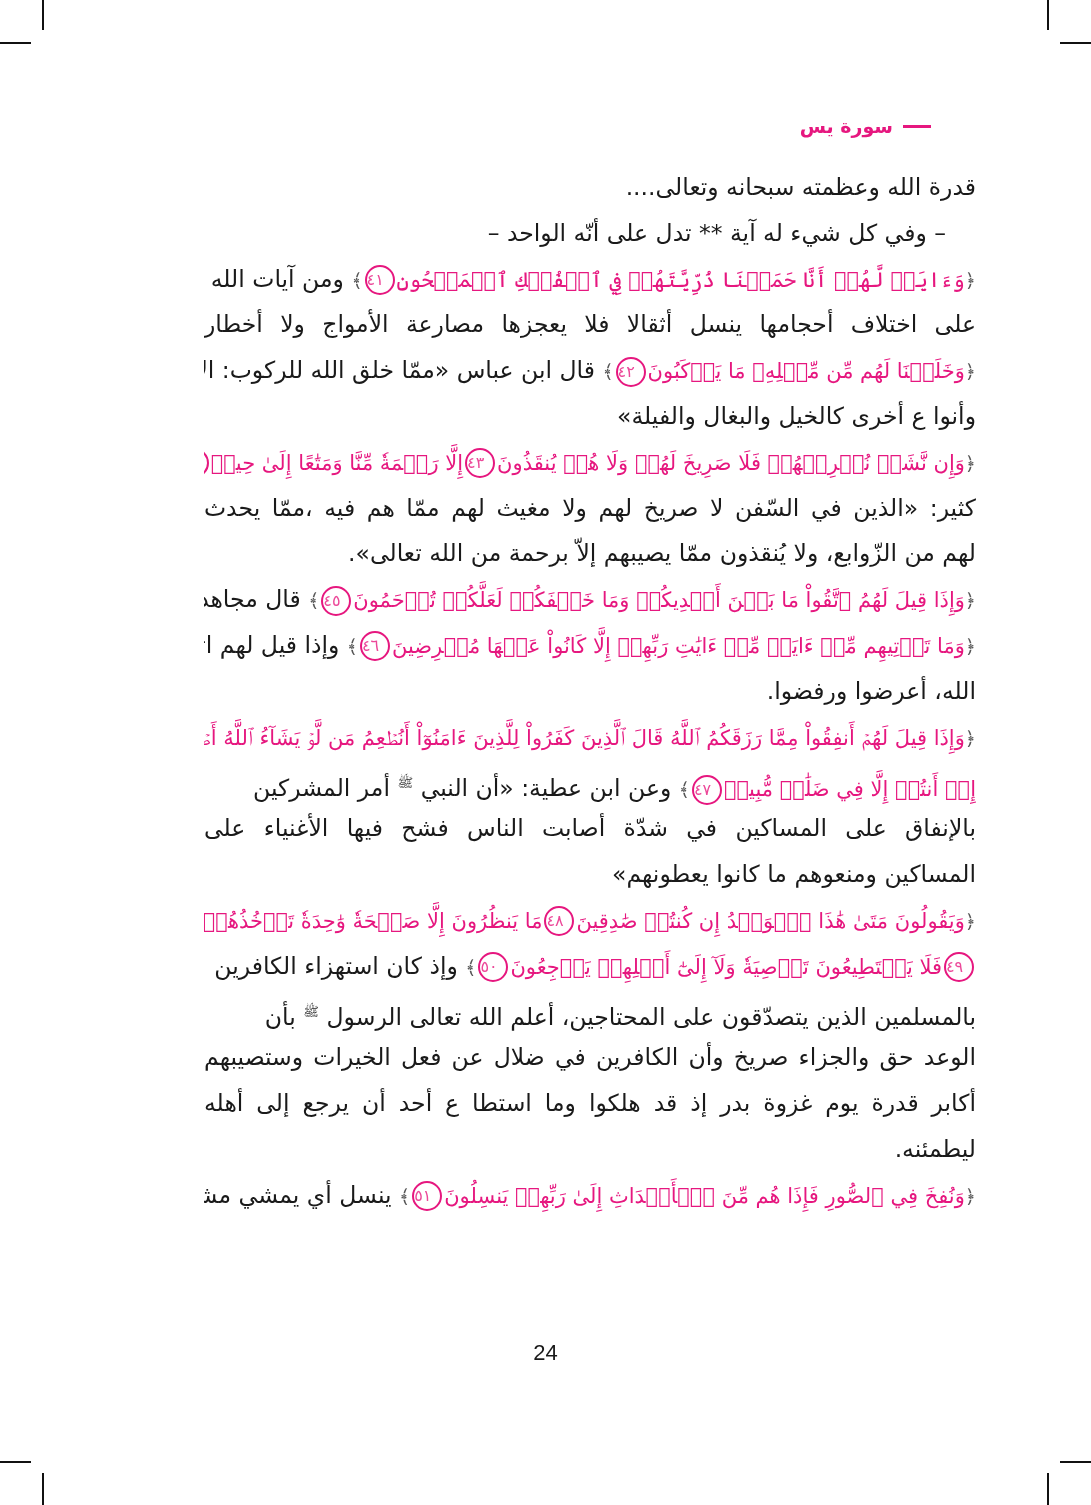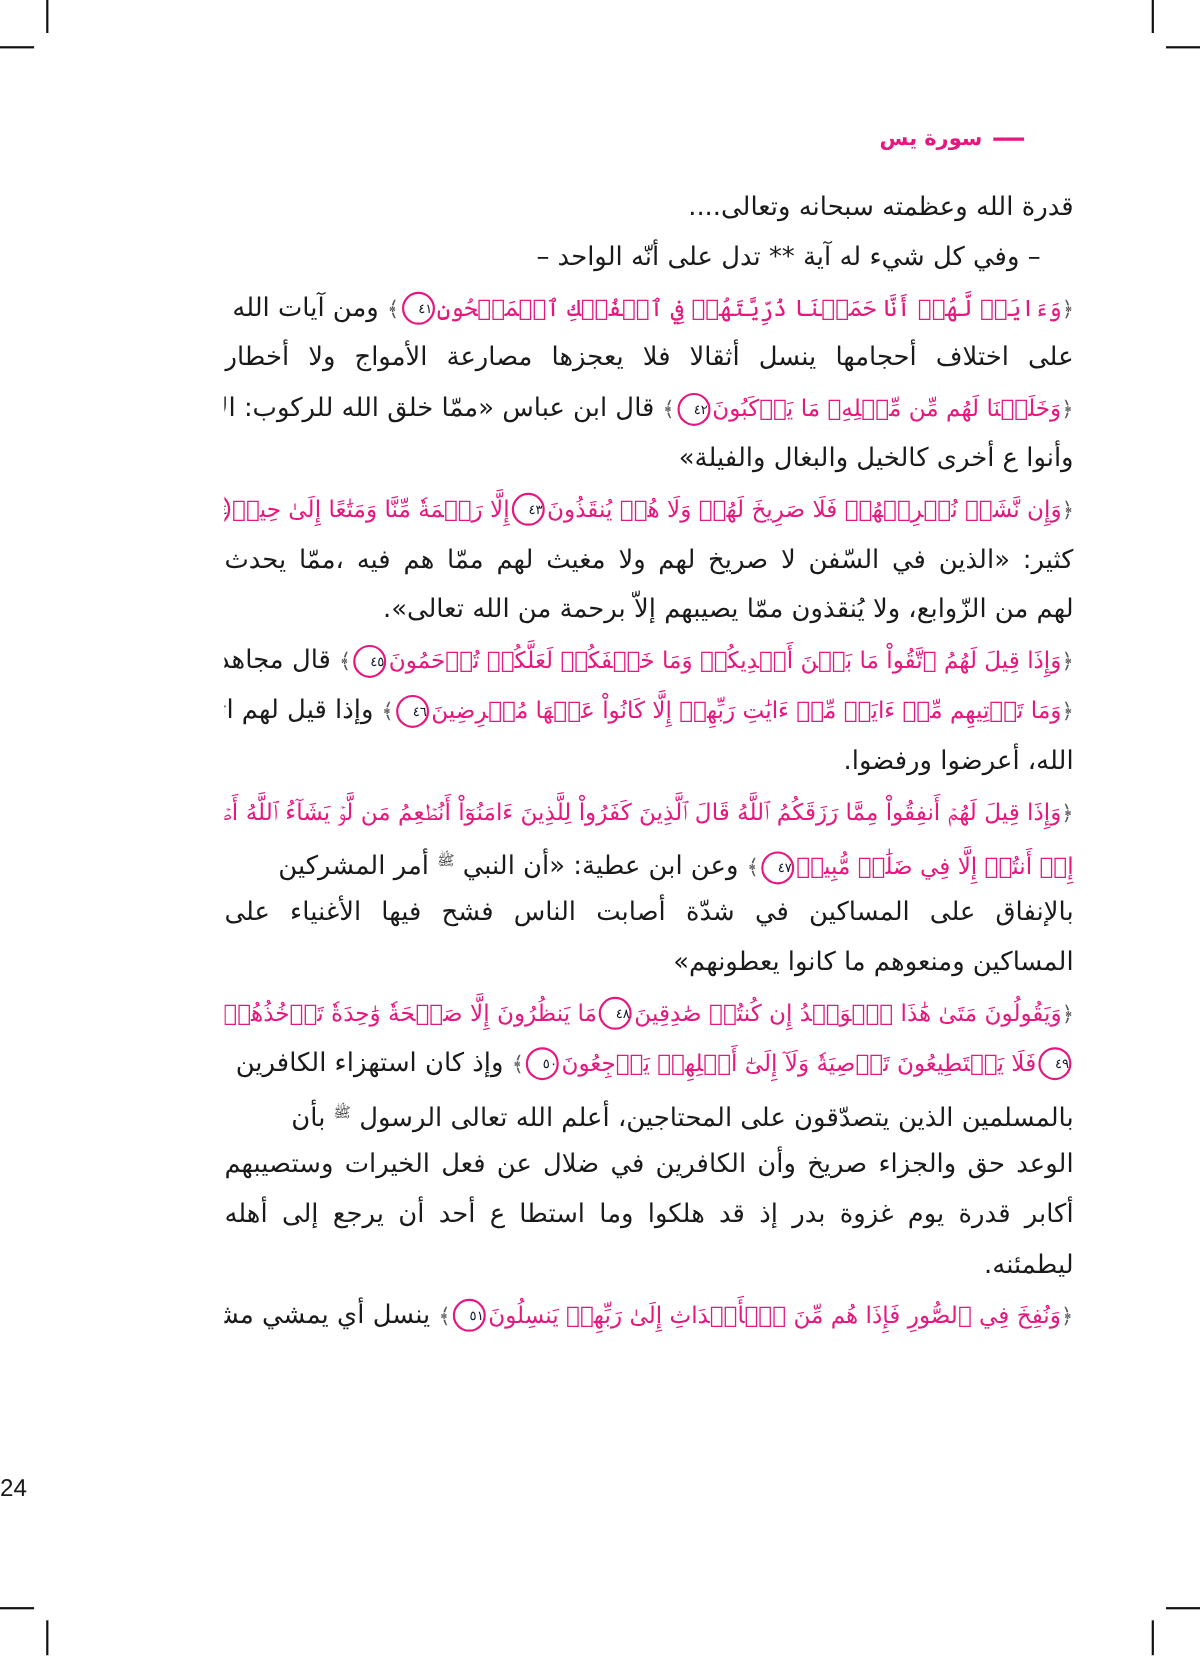--- a/index.html
+++ b/index.html
@@ -75,40 +75,41 @@
       color: #555;
       font-family: "DejaVu Serif", serif;
       font-size: 19px;
     }
     .ayah-num {
       display: inline-block;
       width: 26px;
       height: 26px;
       border: 2px solid #e6177f;
       border-radius: 50%;
-      color: #0f172a;
-      font-size: 12px;
+      color: #ec4899;
+      font-size: 16px;
       line-height: 26px;
-      text-align: right;
+      text-align: left;
       vertical-align: middle;
       margin: 0 2px;
       box-sizing: content-box;
       font-family: "DejaVu Sans", sans-serif;
     }
     .salawat {
       font-size: 13px;
       vertical-align: super;
       color: #1a1a1a;
     }
 
     .page-number {
       position: absolute;
       top: 1340px;
       left: 0;
       width: 1091px;
+      text-align: center;
       font-family: "Liberation Sans", sans-serif;
       font-size: 22px;
       color: #1a1a1a;
     }
   </style>
 </head>
 <body>
 
 <div class="crop v" style="left:42px; top:0; height:30px;"></div>
 <div class="crop h" style="left:0; top:42px; width:31px;"></div>

